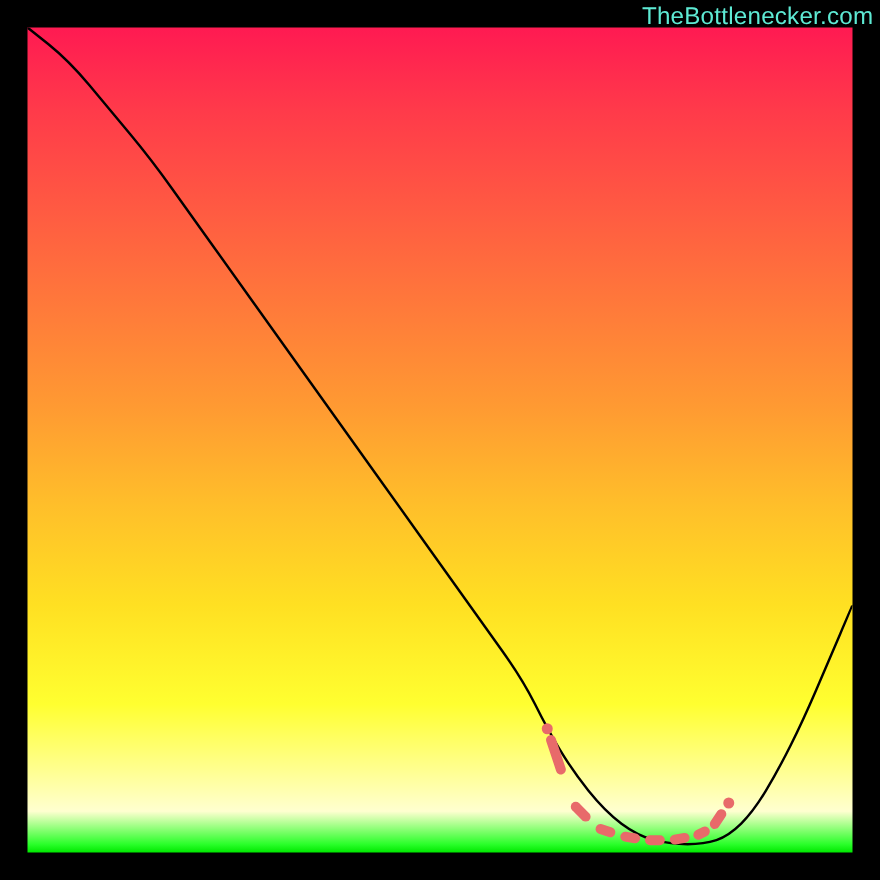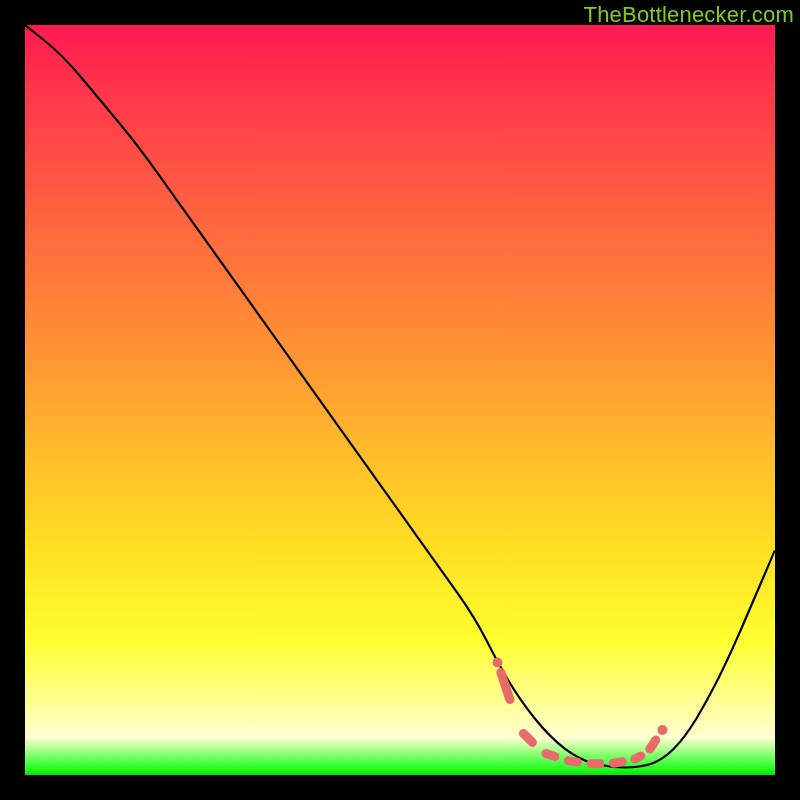--- a/index.html
+++ b/index.html
@@ -14,21 +14,21 @@
   .frame {
     position: relative;
     width: 800px;
     height: 800px;
     background: #000;
   }
   .watermark {
     position: absolute;
     top: 2px;
     right: 6px;
-    color: #84cc16;
+    color: #5eead4;
     font-size: 22px;
     font-weight: 400;
     letter-spacing: 0.2px;
     z-index: 5;
     margin-left: 32px;
   }
   .plot {
     position: absolute;
     left: 25px;
     top: 25px;

